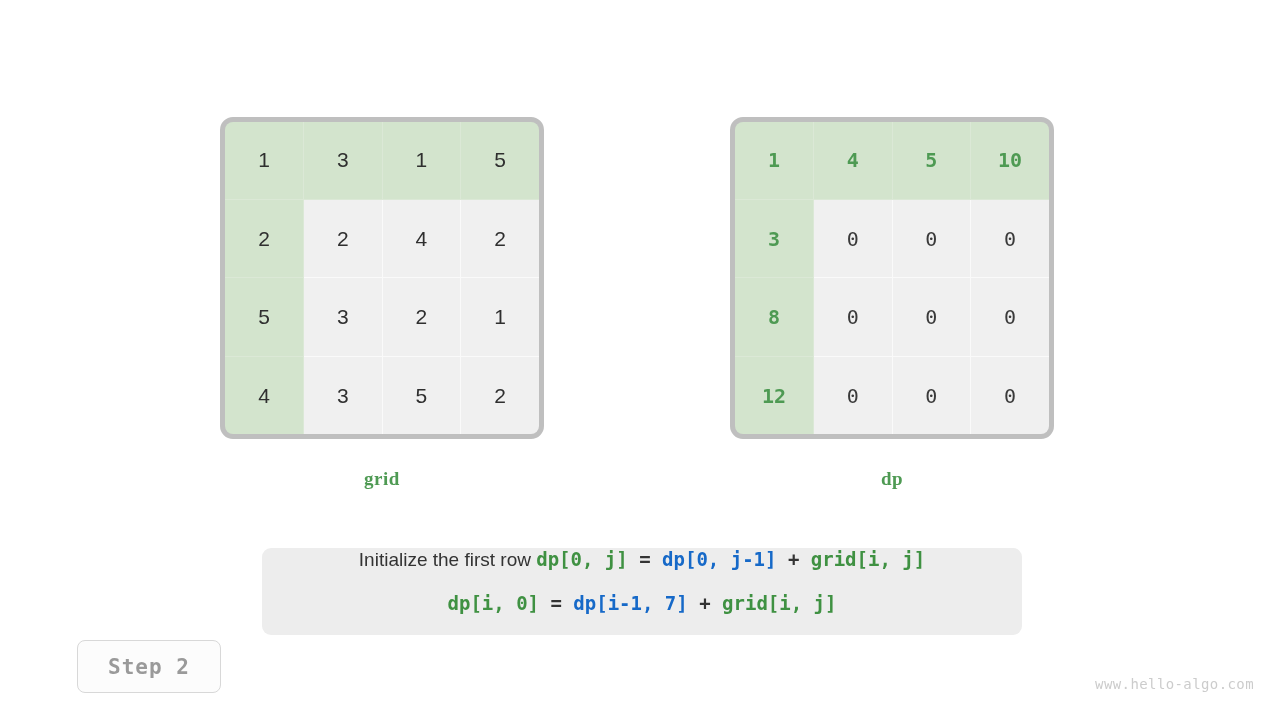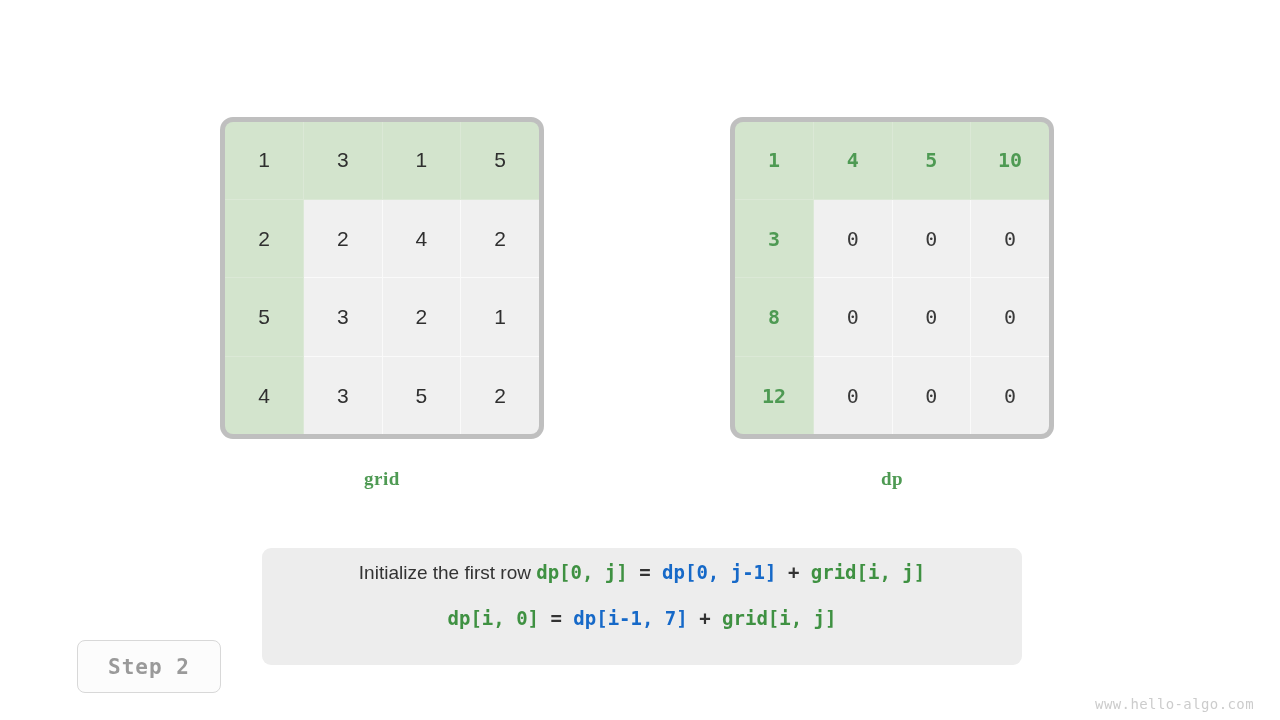--- a/index.html
+++ b/index.html
@@ -80,21 +80,21 @@
   }
   #grid-caption { left: 220px; }
   #dp-caption   { left: 730px; }
 
   
   #formula-panel {
     position: absolute;
     left: 262px;
     top: 548px;
     width: 760px;
-    height: 117px;
+    height: 87px;
     background: #ededed;
     border-radius: 9px;
     display: flex;
     flex-direction: column;
     align-items: center;
     justify-content: center;
   }
   .formula-line {
     display: flex;
     align-items: baseline;
@@ -140,21 +140,20 @@
 
   
   #watermark {
     position: absolute;
     right: 26px;
     top: 676px;
     font-family: "DejaVu Sans Mono", monospace;
     font-size: 14px;
     color: #cccccc;
     letter-spacing: 0.4px;
-    margin-top: 20px;
   }
 </style>
 </head>
 <body>
 
 <div class="matrix-frame" id="grid-matrix">
   <table class="matrix-table">
     <tbody>
         <tr>
       <td class="hl">1</td>

